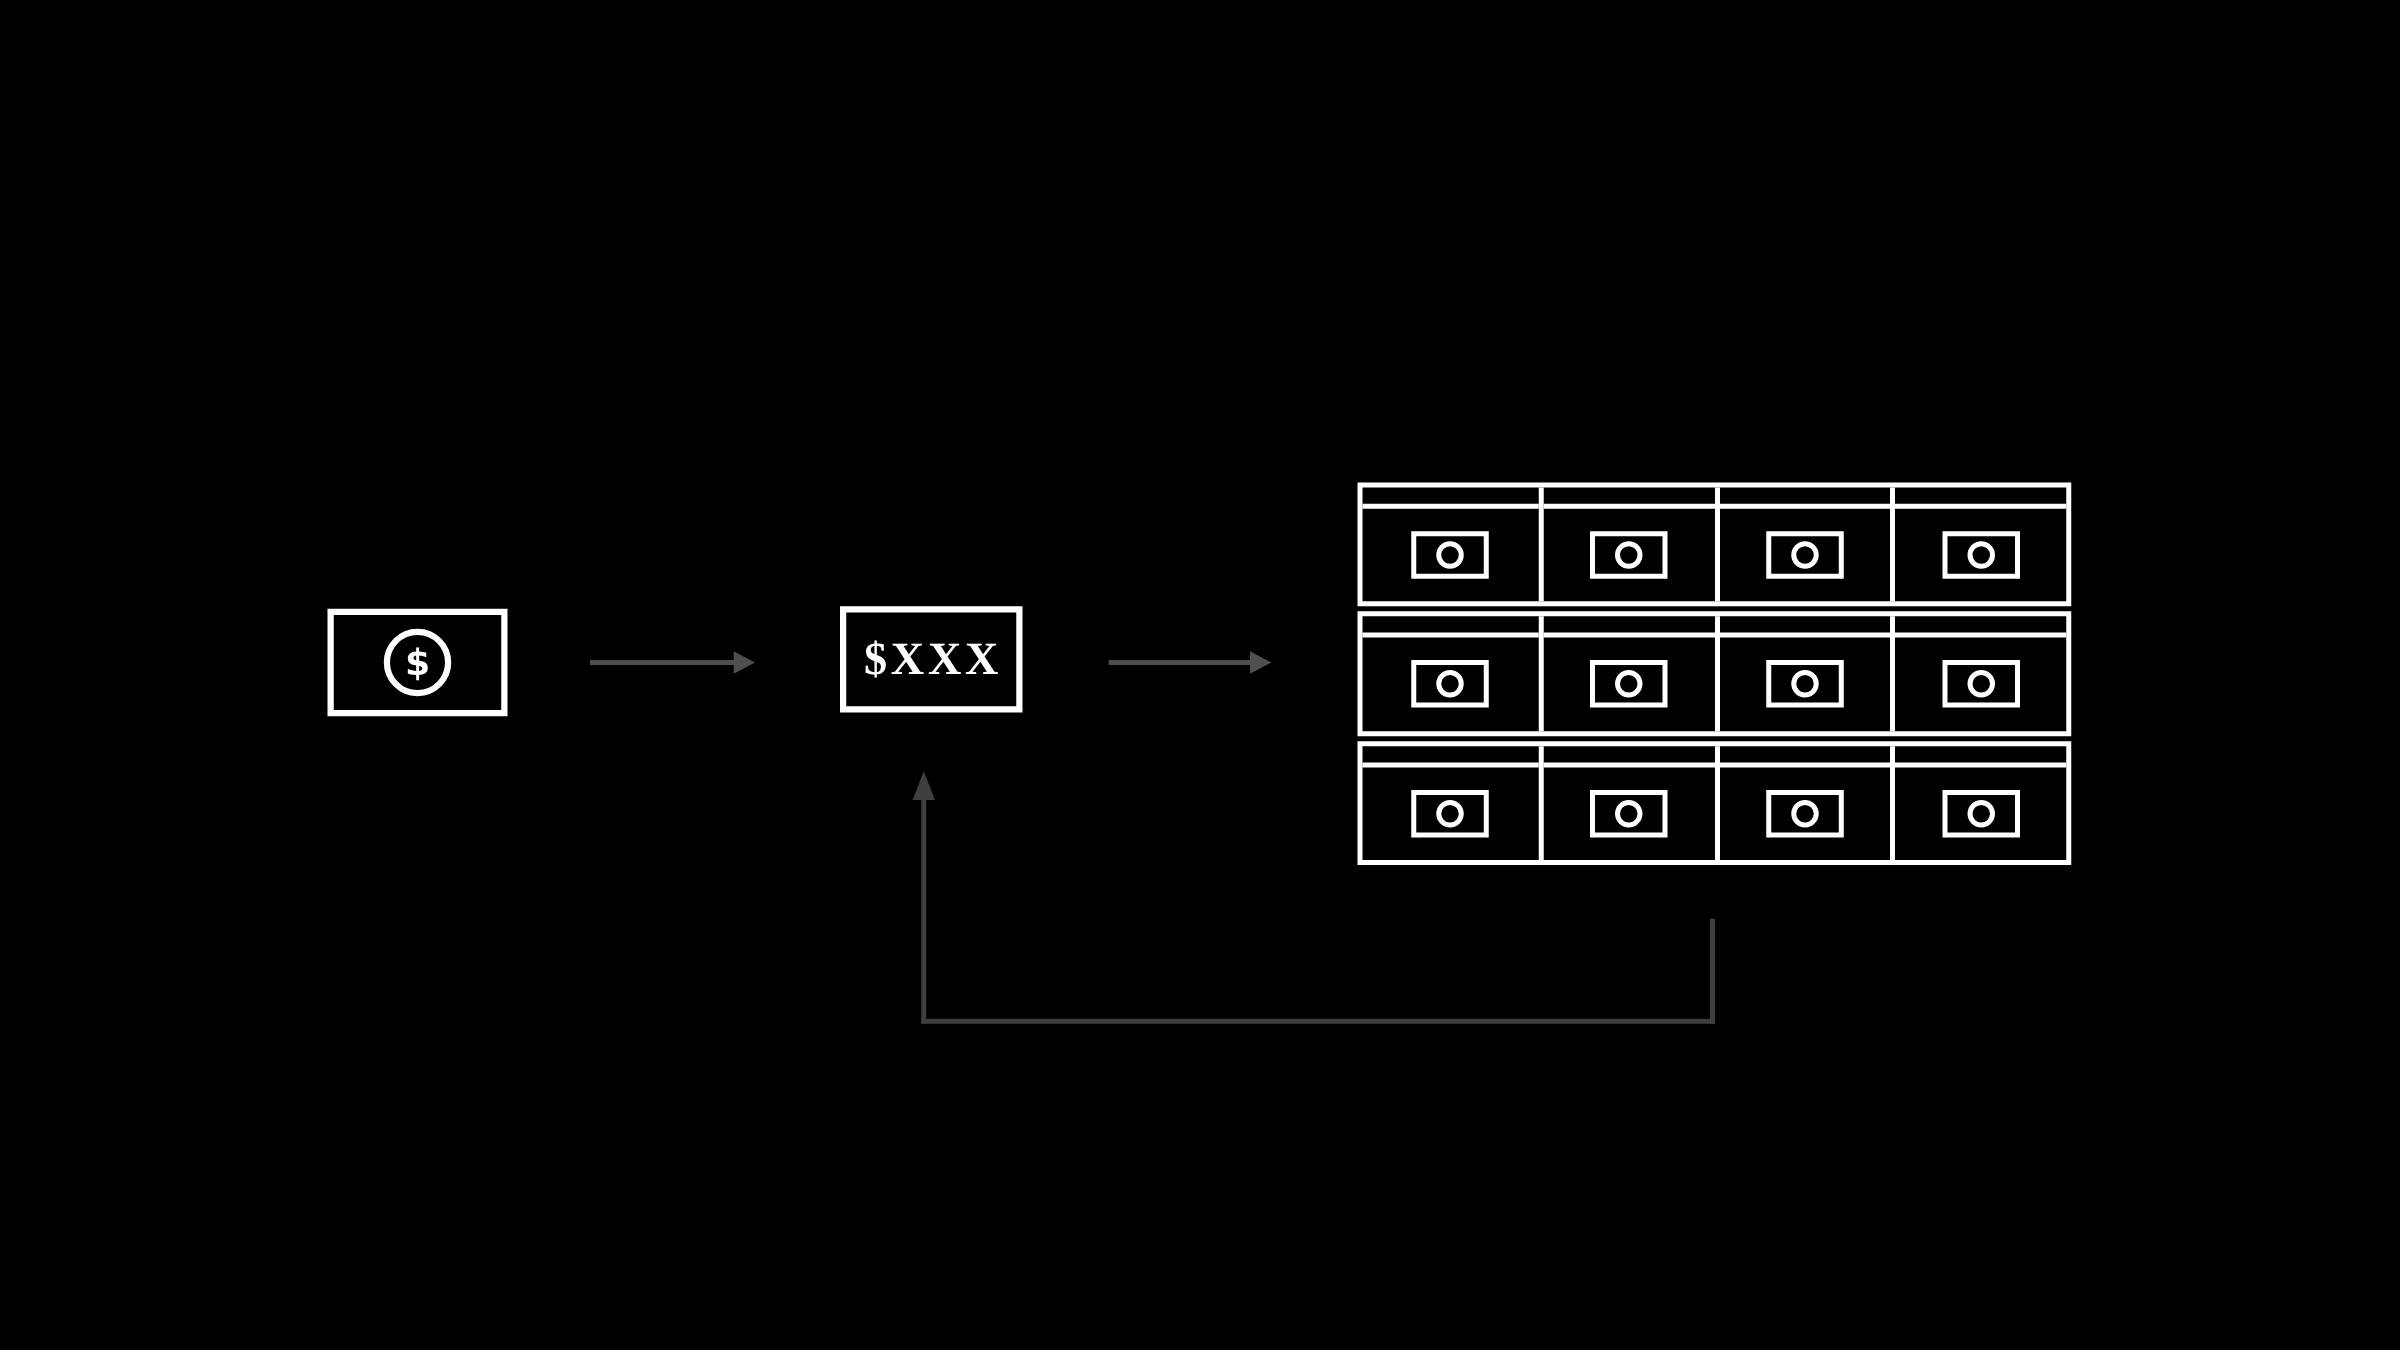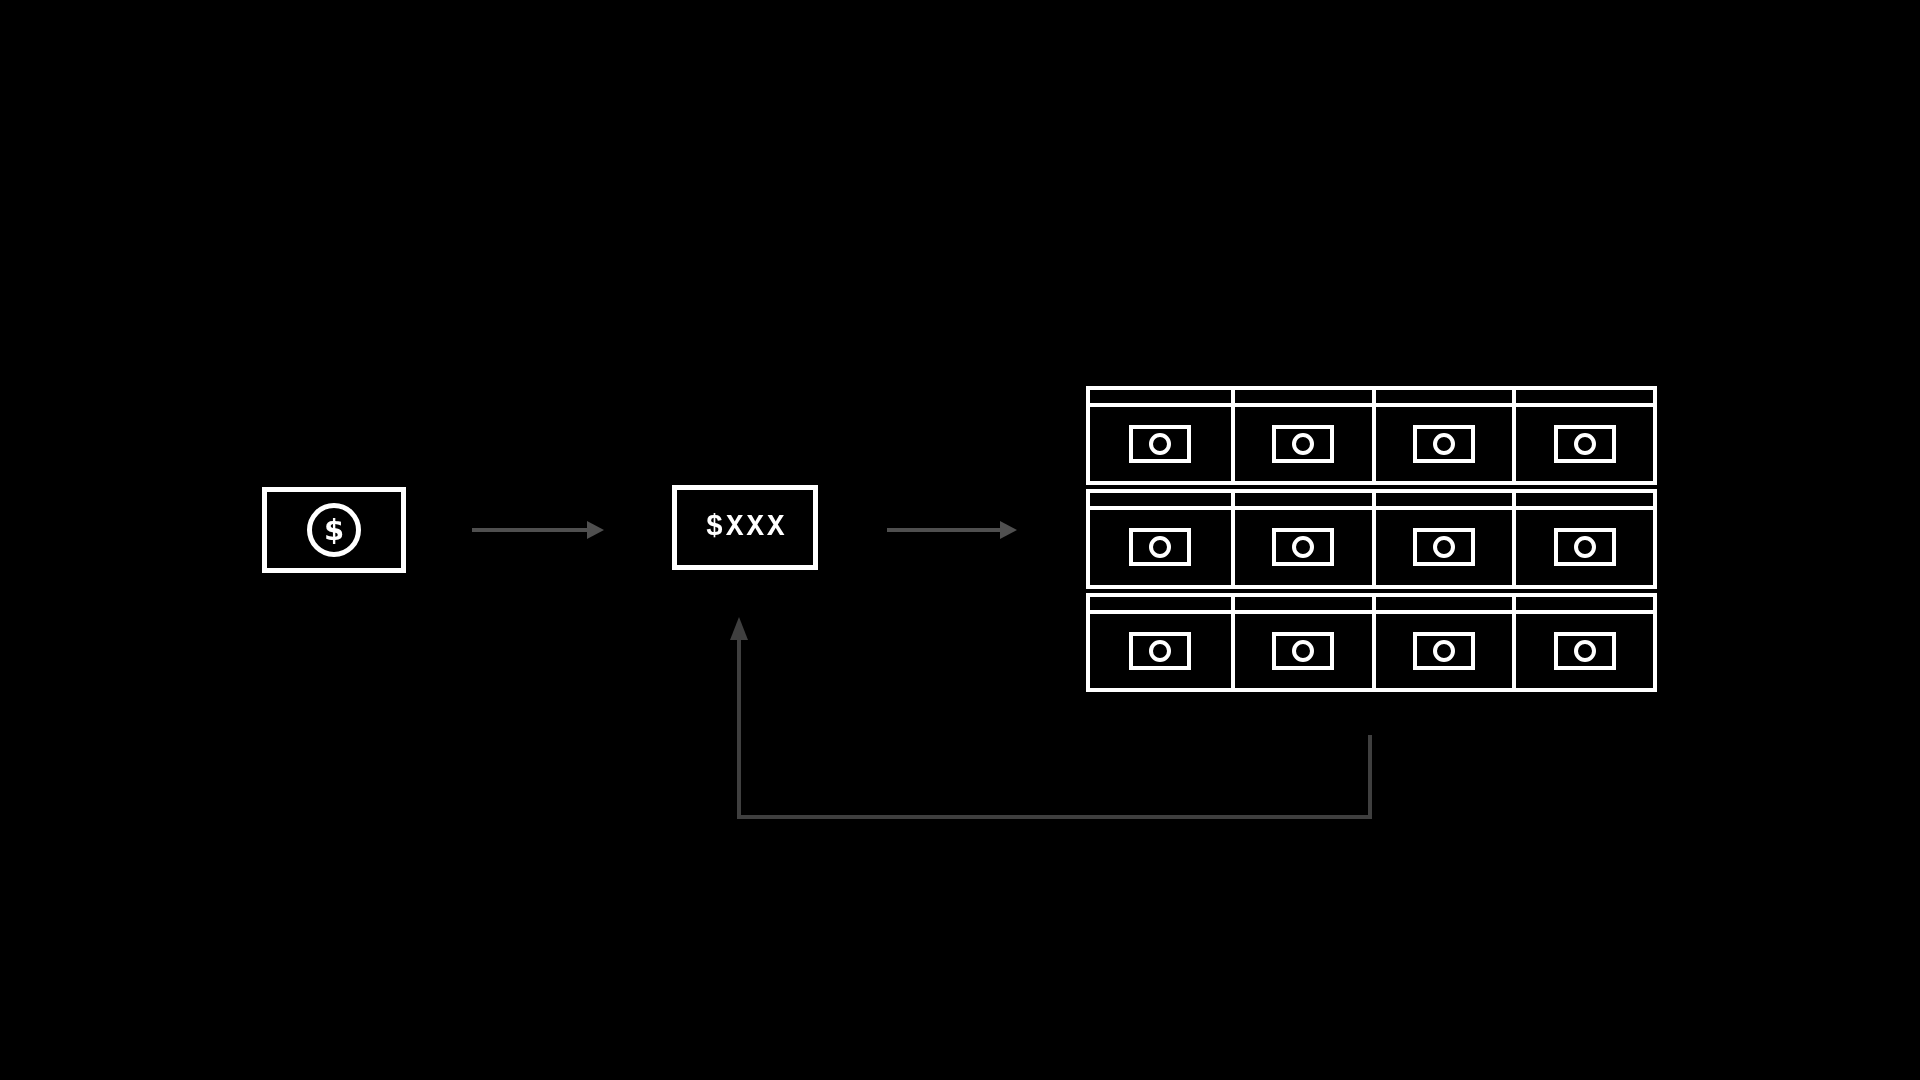--- a/index.html
+++ b/index.html
@@ -22,22 +22,22 @@
     color:var(--stroke,#fff);font-family:"DejaVu Sans",sans-serif;
     font-weight:bold;font-size:29px;line-height:1;
   }
   
   .price-box{
     position:absolute;left:672px;top:485px;width:146px;height:85px;
     border:5px solid var(--stroke,#fff);box-sizing:border-box;
     display:flex;align-items:center;justify-content:center;
   }
   .price-label{
-    color:var(--stroke,#fff);font-family:Liberation Mono, monospace;
-    font-weight:bold;font-size:29px;letter-spacing:3px;line-height:1;
+    color:var(--stroke,#fff);font-family:Liberation Serif, serif;
+    font-weight:bold;font-size:37px;letter-spacing:3px;line-height:1;
     padding-left:3px; 
   }
   
   .arrow{position:absolute;height:18px;}
   .arrow .shaft{position:absolute;left:0;top:7px;height:4px;background:var(--arrow,#4f4f4f);}
   .arrow .head{
     position:absolute;top:0;width:0;height:0;
     border-top:9px solid transparent;border-bottom:9px solid transparent;
     border-left:17px solid var(--arrow,#4f4f4f);
   }

